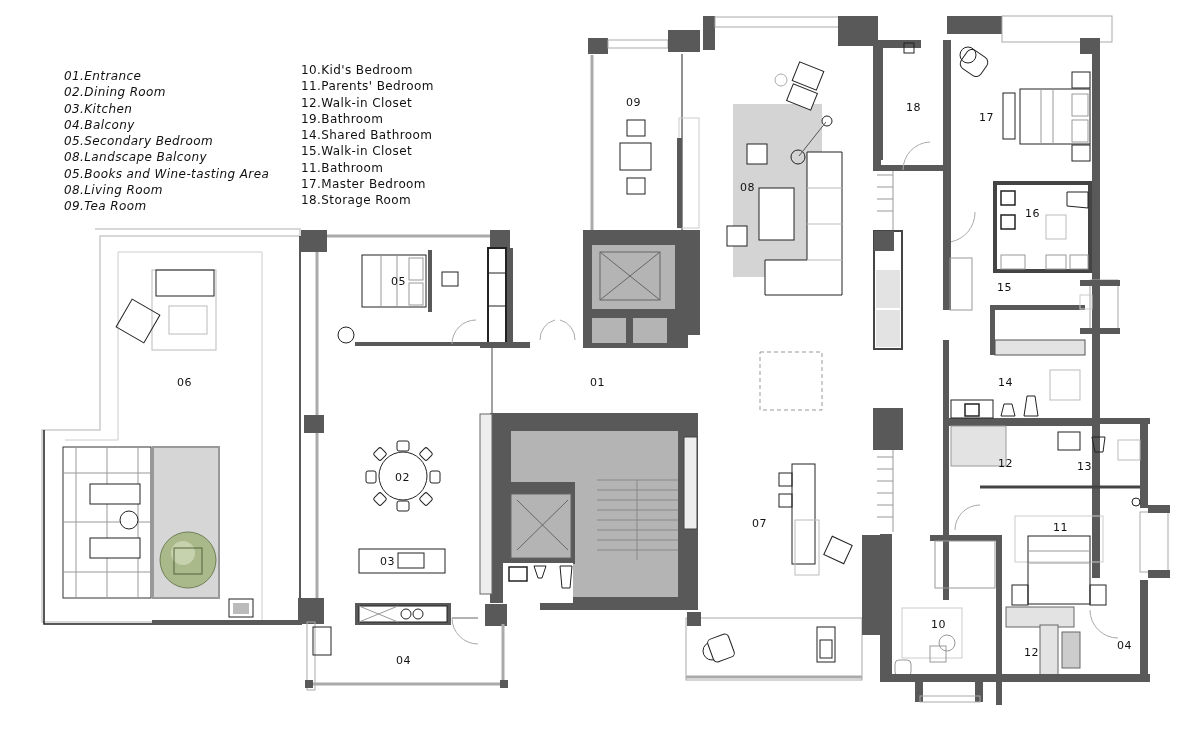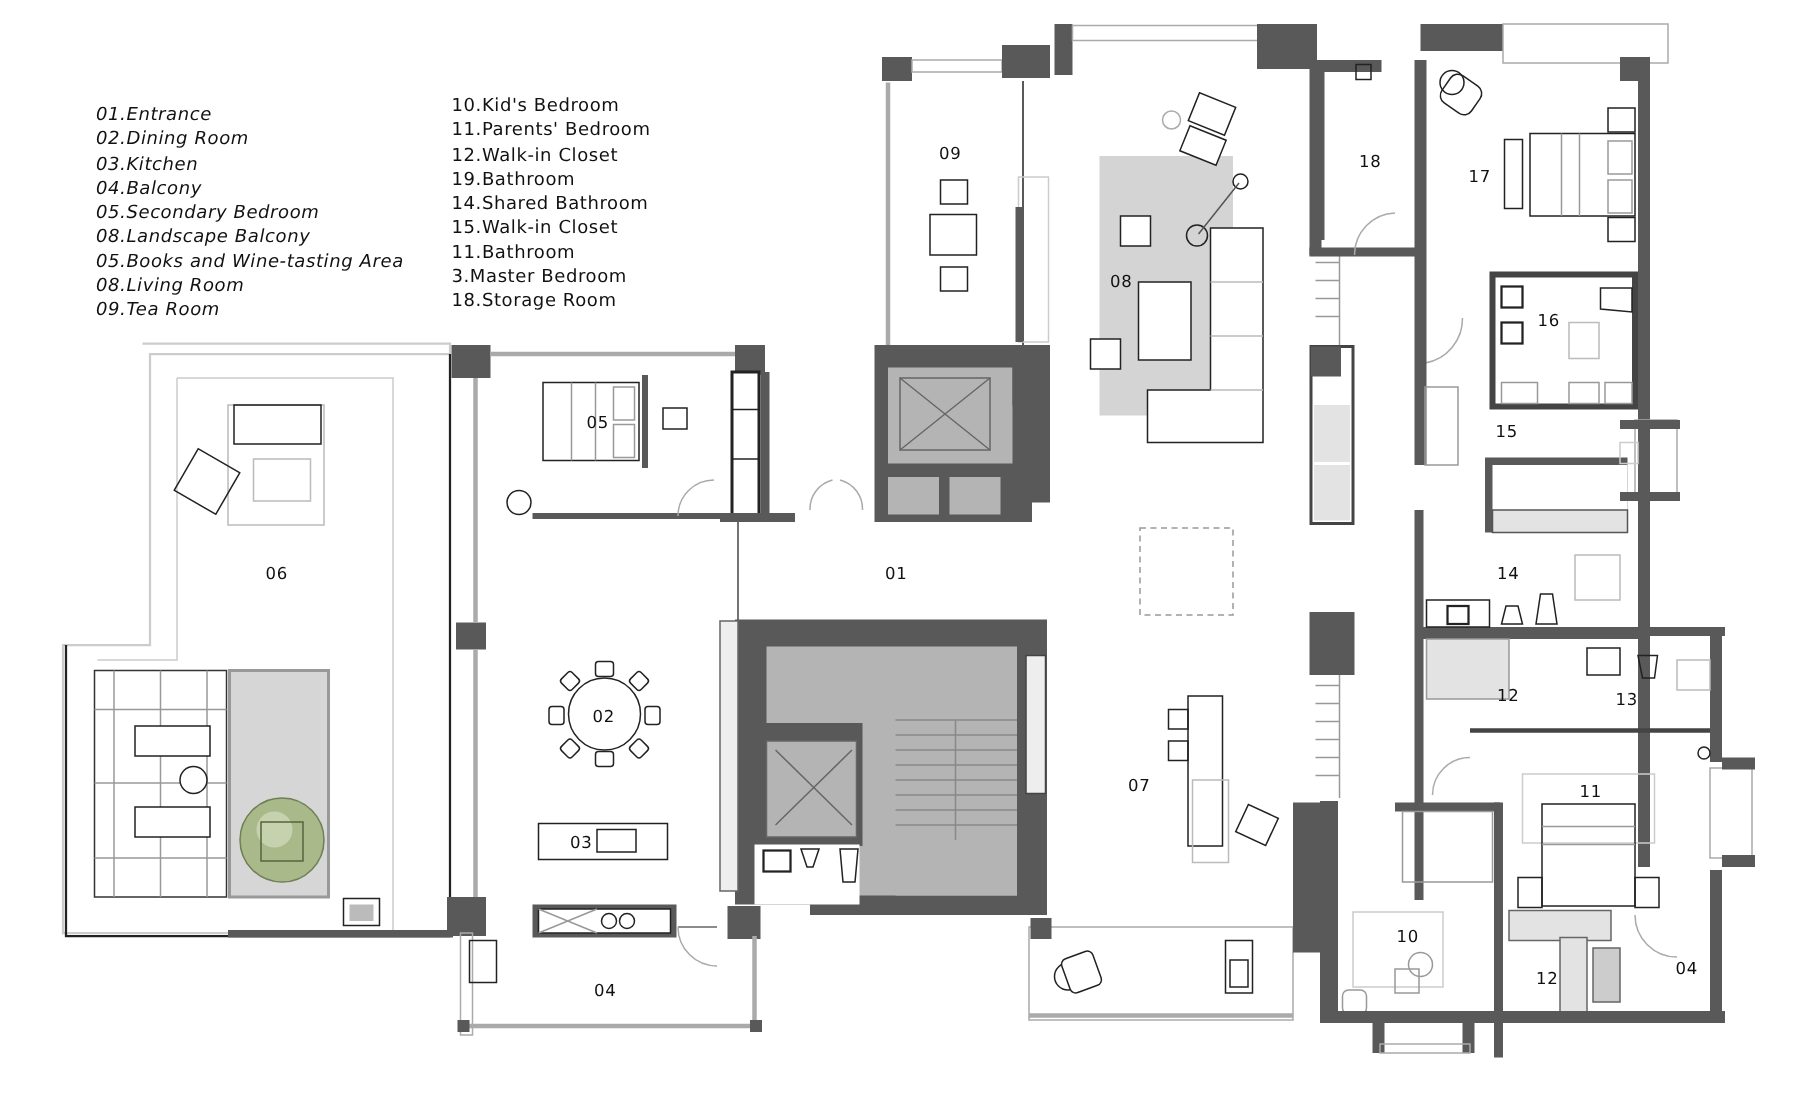--- a/index.html
+++ b/index.html
@@ -27,21 +27,21 @@
 </div>
 
 <div class="legend" id="legend-right">
   <div>10.Kid's Bedroom</div>
   <div>11.Parents' Bedroom</div>
   <div>12.Walk-in Closet</div>
   <div>19.Bathroom</div>
   <div>14.Shared Bathroom</div>
   <div>15.Walk-in Closet</div>
   <div>11.Bathroom</div>
-  <div>3.Master Bedroom</div>
+  <div>17.Master Bedroom</div>
   <div>18.Storage Room</div>
 </div>
 
 <svg id="plan" width="1200" height="733" viewBox="0 0 1200 733">
   <g fill="none" stroke="#222" stroke-width="1">
 
     <g>
       <path d="M95 229 L300 229 L300 236 L100 236 L100 430 L42 430 L42 622 L300 622" stroke="#ccc" stroke-width="1.5"></path>
       <path d="M118 252 L262 252 L262 620" stroke="#ccc"></path>
       <path d="M118 252 L118 440 L65 440" stroke="#ccc"></path>

